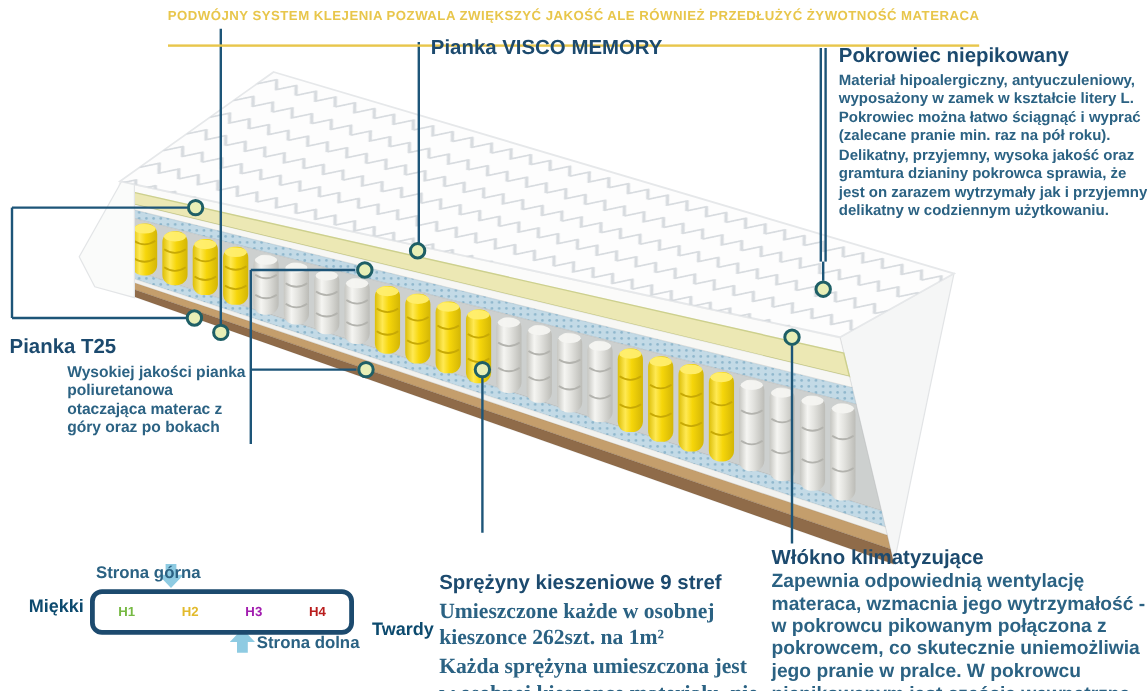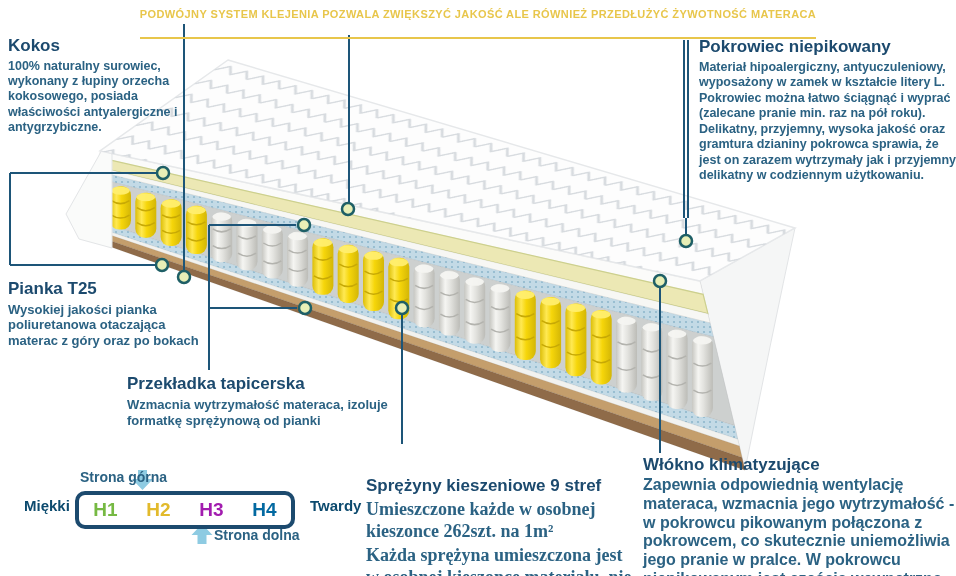--- a/index.html
+++ b/index.html
@@ -10,30 +10,30 @@
   .banner{left:0;right:0;top:4px;text-align:center;}
   .banner span{display:inline-block;color:#e8c64b;font-size:11px;font-weight:bold;
                letter-spacing:.4px;border-bottom:2px solid #e8c64b;padding-bottom:17px;}
   .block h3{margin:0 0 4px 0;font-size:17px;font-weight:bold;color:#1c4a6e;line-height:1.05;}
   .block p{margin:0;font-size:12.5px;font-weight:bold;color:#2b6283;line-height:1.22;}
   .block p + p{margin-top:2px;}
   #visco{padding-left:7px;}
   #visco p{font-size:13px;line-height:1.3;}
   #pokrowiec{padding-left:9px;}
   #pokrowiec p{line-height:1.24;}
-  #t25 p{font-size:13px;line-height:1.18;}
+  #t25 p{font-size:13px;line-height:1.18;margin-left:48px;}
   #przekladka p{font-size:13px;}
   #wlokno p{font-size:16px;line-height:1.18;}
   #wlokno h3{margin-bottom:2px;}
   #sprezyny p{font-size:18px;font-family:Liberation Serif, serif;}
   .side-label{font-size:14px;font-weight:bold;color:#2b6283;}
   .mw{font-size:15px;font-weight:bold;color:#0c4a6e;}
   .hbox{left:75px;top:491px;width:212px;height:30px;border:4px solid #1c4a6e;border-radius:10px;
         background:#fff;display:flex;align-items:center;justify-content:space-around;}
-  .hbox span{font-size:19px;font-weight:bold;}
+  .hbox span{font-size:11px;font-weight:bold;}
 </style>
 </head>
 <body>
 
 <div id="stage">
 
   <svg id="mattress" viewBox="0 0 956 576" xmlns="http://www.w3.org/2000/svg">
       <defs>
         <linearGradient id="yG" x1="0" y1="0" x2="1" y2="0">
           <stop offset="0%" stop-color="#dcbe07"></stop>
@@ -194,62 +194,55 @@
         <circle cx="660" cy="281" r="6" fill="#e8efb6" stroke="#1e5f66" stroke-width="2.5"></circle>
       </g>
       <path d="M138,470 h9 v9 h6 l-10.5,11 l-10.5,-11 h6 z" fill="#8ecbe2"></path>
       <path d="M202,524 l10.5,11 h-6 v9 h-9 v-9 h-6 z" fill="#8ecbe2"></path>
     </svg>
 
   <div class="abs banner">
     <span>PODWÓJNY SYSTEM KLEJENIA POZWALA ZWIĘKSZYĆ JAKOŚĆ ALE RÓWNIEŻ PRZEDŁUŻYĆ ŻYWOTNOŚĆ MATERACA</span>
   </div>
 
-  <div class="abs block" id="kokos" style="left:8px;top:37px;width:178px;">
-    <h3>Kokos</h3>
-    <p>100% naturalny surowiec, wykonany z łupiny orzecha kokosowego, posiada właściwości antyalergiczne i antygrzybiczne.</p>
-  </div>
 
   <div class="abs block" id="visco" style="left:352px;top:31px;width:340px;">
+    <h3>Pianka VISCO MEMORY</h3>
   </div>
 
   <div class="abs block" id="pokrowiec" style="left:690px;top:38px;width:264px;">
     <h3>Pokrowiec niepikowany</h3>
     <p>Materiał hipoalergiczny, antyuczuleniowy, wyposażony w zamek w kształcie litery L. Pokrowiec można łatwo ściągnąć i wyprać (zalecane pranie min. raz na pół roku). Delikatny, przyjemny, wysoka jakość oraz gramtura dzianiny pokrowca sprawia, że jest on zarazem wytrzymały jak i przyjemny i delikatny w codziennym użytkowaniu.</p>
   </div>
 
   <div class="abs block" id="t25" style="left:8px;top:280px;width:205px;">
     <h3>Pianka T25</h3>
     <p>Wysokiej jakości pianka poliuretanowa otaczająca materac z góry oraz po bokach</p>
   </div>
 
-  <div class="abs block" id="przekladka" style="left:127px;top:375px;width:265px;">
-    <h3>Przekładka tapicerska</h3>
-    <p>Wzmacnia wytrzymałość materaca, izoluje formatkę sprężynową od pianki</p>
-  </div>
 
   <div class="abs block" id="sprezyny" style="left:366px;top:446px;width:272px;margin-top:31px;">
     <h3>Sprężyny kieszeniowe 9 stref</h3>
     <p>Umieszczone każde w osobnej kieszonce 262szt. na 1m²</p>
     <p>Każda sprężyna umieszczona jest w osobnej kieszonce materiału, nie jest połączona z inną sprężyną, pracuje osobno, pracuje cicho!</p>
   </div>
 
   <div class="abs block" id="wlokno" style="left:643px;top:456px;width:313px;">
     <h3>Włókno klimatyzujące</h3>
     <p>Zapewnia odpowiednią wentylację materaca, wzmacnia jego wytrzymałość - w pokrowcu pikowanym połączona z pokrowcem, co skutecznie uniemożliwia jego pranie w pralce. W pokrowcu niepikowanym jest częścią wewnętrzną materaca, nie połączone z pokrowcem, pozwala na pranie pokrowca w pralce.</p>
   </div>
 
   <div class="abs side-label" style="left:80px;top:469px;">Strona górna</div>
 
   <div class="abs mw" style="left:24px;top:497px;">Miękki</div>
 
   <div class="abs hbox">
     <span style="color: rgb(118, 185, 67);">H1</span>
     <span style="color: rgb(226, 186, 44);">H2</span>
     <span style="color: #a21caf;">H3</span>
-    <span style="color: #0369a1;">H4</span>
-  </div>
-
-  <div class="abs mw" style="left:296px;top:497px;padding-left:14px;">Twardy</div>
+    <span style="color: #b91c1c;">H4</span>
+  </div>
+
+  <div class="abs mw" style="left:296px;top:516px;padding-left:14px;">Twardy</div>
 
   <div class="abs side-label" style="left:214px;top:527px;">Strona dolna</div>
 
 </div>
 
 </body></html>

